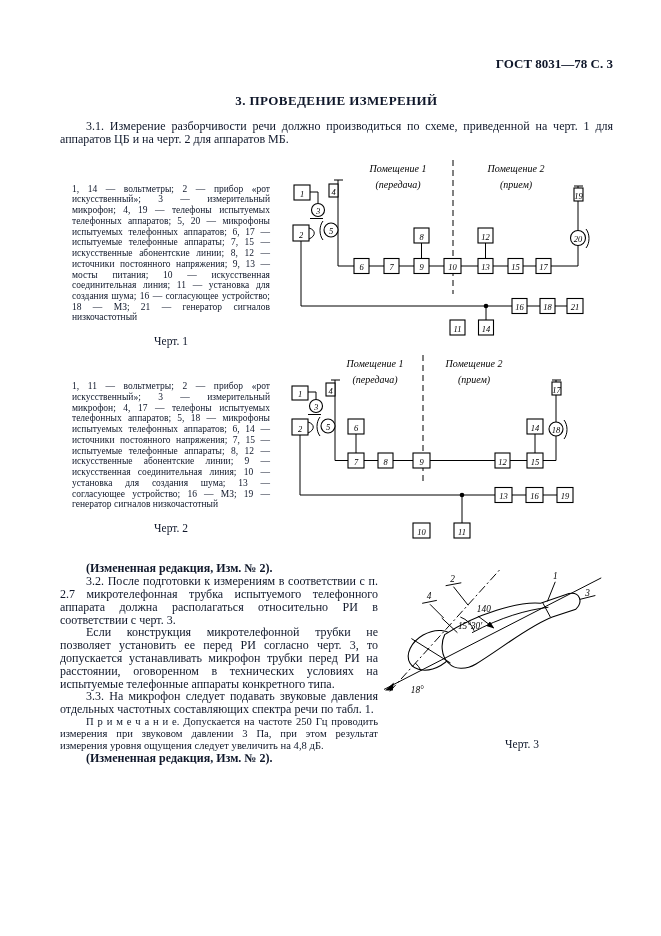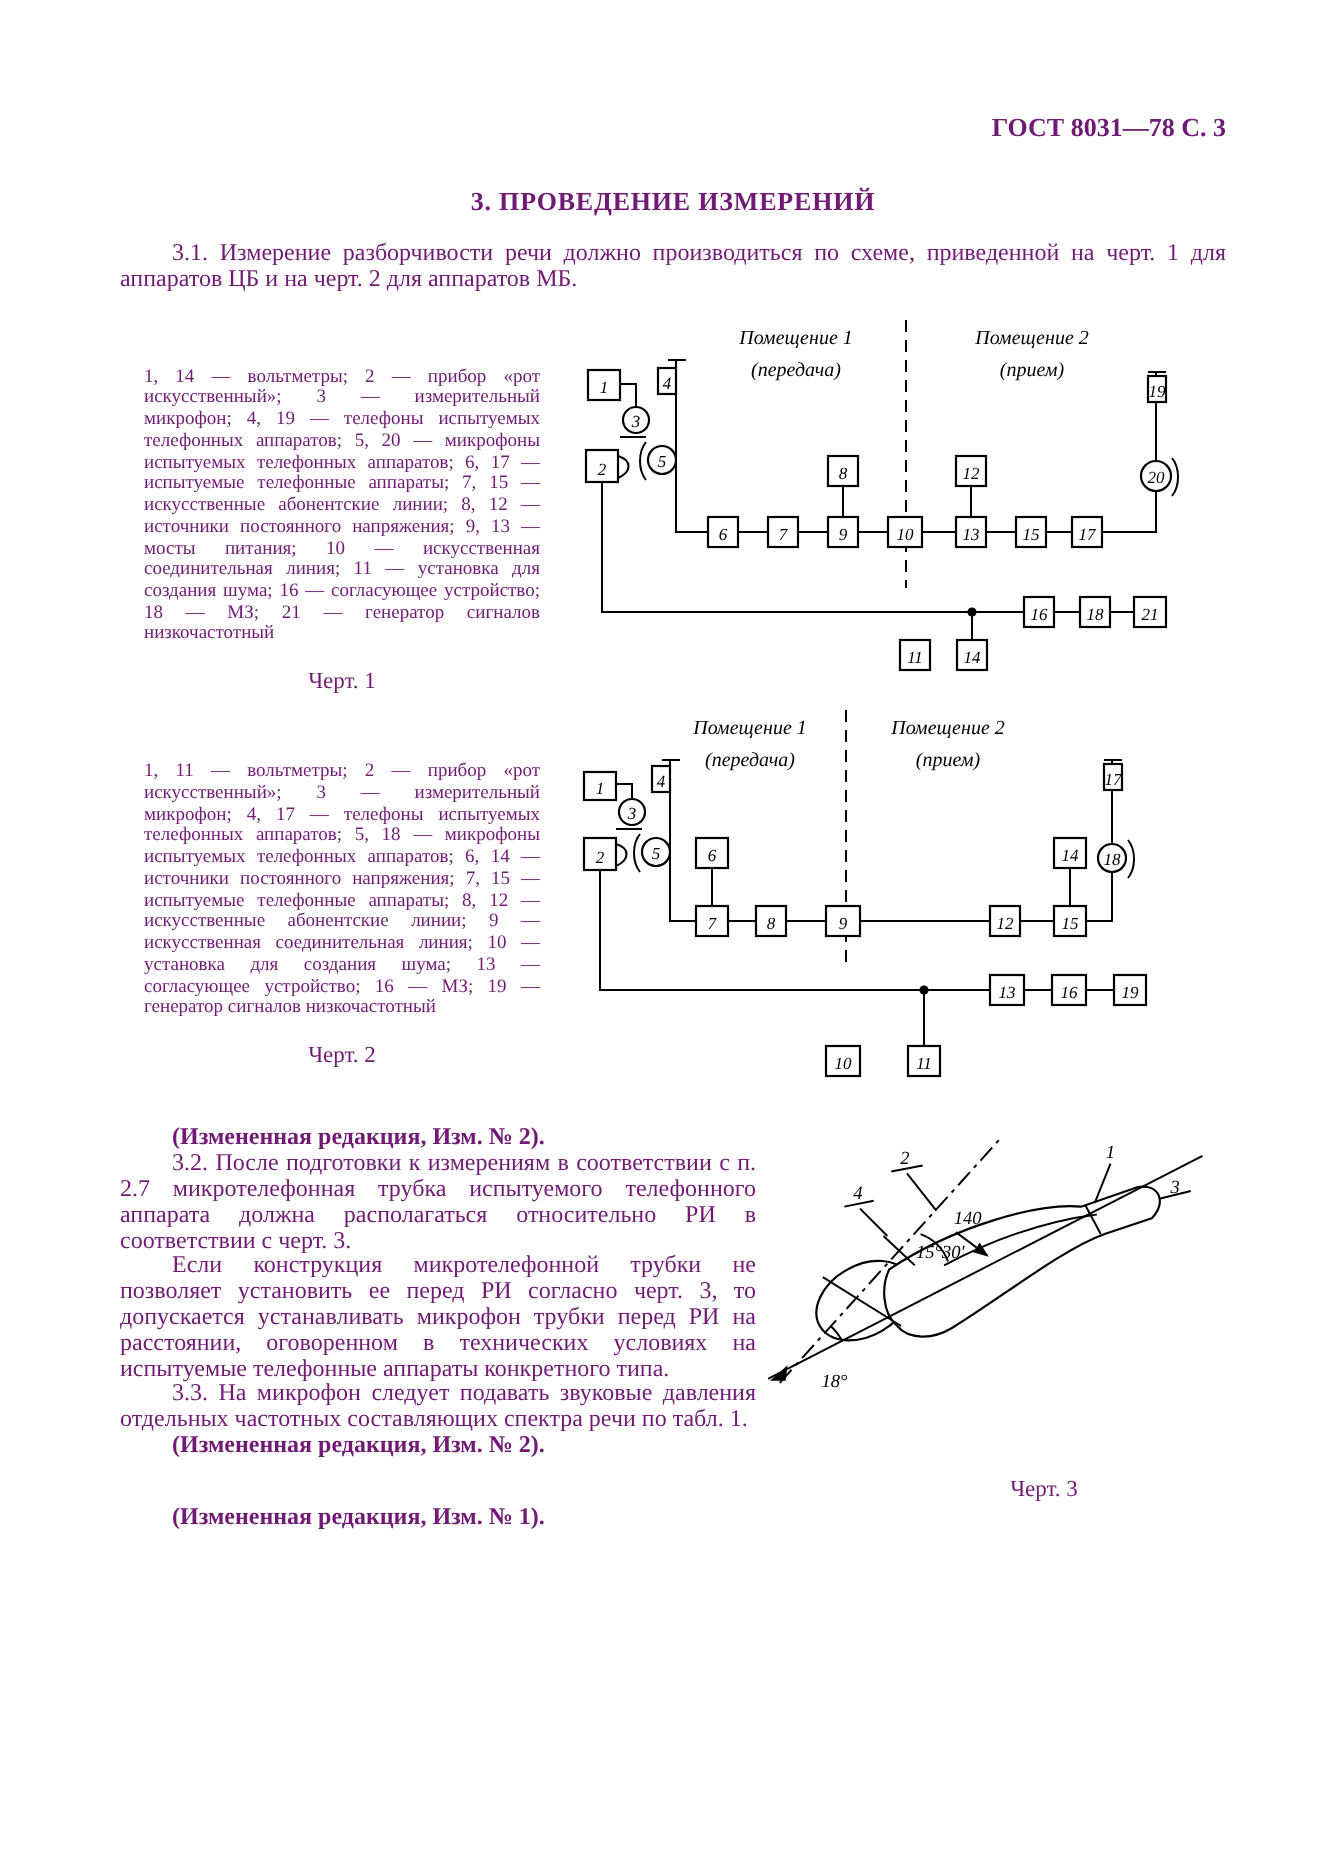--- a/index.html
+++ b/index.html
@@ -1,18 +1,18 @@
 <!DOCTYPE html>
 <html><head>
 <meta charset="utf-8">
 <style>
   html,body { margin:0; padding:0; background:#ffffff; }
   .page {
     position:relative; width:661px; height:936px; box-sizing:border-box;
-    background:#ffffff; color:#701a75;
+    background:#ffffff; color:#0f172a;
     font-family:"Liberation Serif", serif;
     padding:56px 0 0 60px; overflow:hidden;
   }
   .hdr { width:553px; text-align:right; font-weight:bold; font-size:13px; }
   .ttl { width:553px; text-align:center; font-weight:bold; font-size:13px; margin-top:21px; letter-spacing:.4px; }
   .body-p { width:553px; font-size:12px; line-height:1.07; text-align:justify; text-indent:26px; margin-top:11px; }
   .figrow { display:flex; margin-top:4px; }
   .figleft { width:222px; flex:none; padding-top:14px; }
   .legend { font-size:9.5px; line-height:1.13; text-align:justify; margin:12px; }
   .caption { text-align:center; font-size:11.5px; margin:9px 0 0 0; }
@@ -279,20 +279,21 @@
         </g>
     </svg>
   </div>
 
   <div class="cols">
     <div class="leftcol">
       <p class="bold">(Измененная редакция, Изм. № 2).</p>
       <p>3.2. После подготовки к измерениям в соответствии с п. 2.7 микротелефонная трубка испытуемого телефонного аппарата должна располагаться относительно РИ в соответствии с черт. 3.</p>
       <p>Если конструкция микротелефонной трубки не позволяет установить ее перед РИ согласно черт. 3, то допускается устанавливать микрофон трубки перед РИ на расстоянии, оговоренном в технических условиях на испытуемые телефонные аппараты конкретного типа.</p>
       <p>3.3. На микрофон следует подавать звуковые давления отдельных частотных составляющих спектра речи по табл. 1.</p>
+      <p class="note"><span>П р и м е ч а н и е.</span> <span>Допускается на частоте 250 Гц проводить измерения при звуковом давлении 3 Па, при этом результат измерения уровня ощущения следует увеличить на 4,8 дБ.</span></p>
       <p class="bold">(Измененная редакция, Изм. № 2).</p>
     </div>
 
     <div class="rightcol">
       <svg width="274" height="150" viewBox="0 0 280 153">
         <defs>
           <marker id="ah" markerWidth="8" markerHeight="6" refX="7" refY="3" orient="auto">
             <path d="M0,0 L8,3 L0,6 Z" fill="#000"></path>
           </marker>
         </defs>
@@ -339,15 +340,14 @@
         </g>
         <g>
           <text class="f3" x="208" y="31">3</text>
           <path class="ln" d="M200,34 L216,30"></path>
         </g>
       </svg>
       <p class="cap3">Черт. 3</p>
     </div>
   </div>
 
-  <p class="izm-last">(Измененная редакция, Изм. № 1).</p>
 
 </div>
 
 </body></html>

